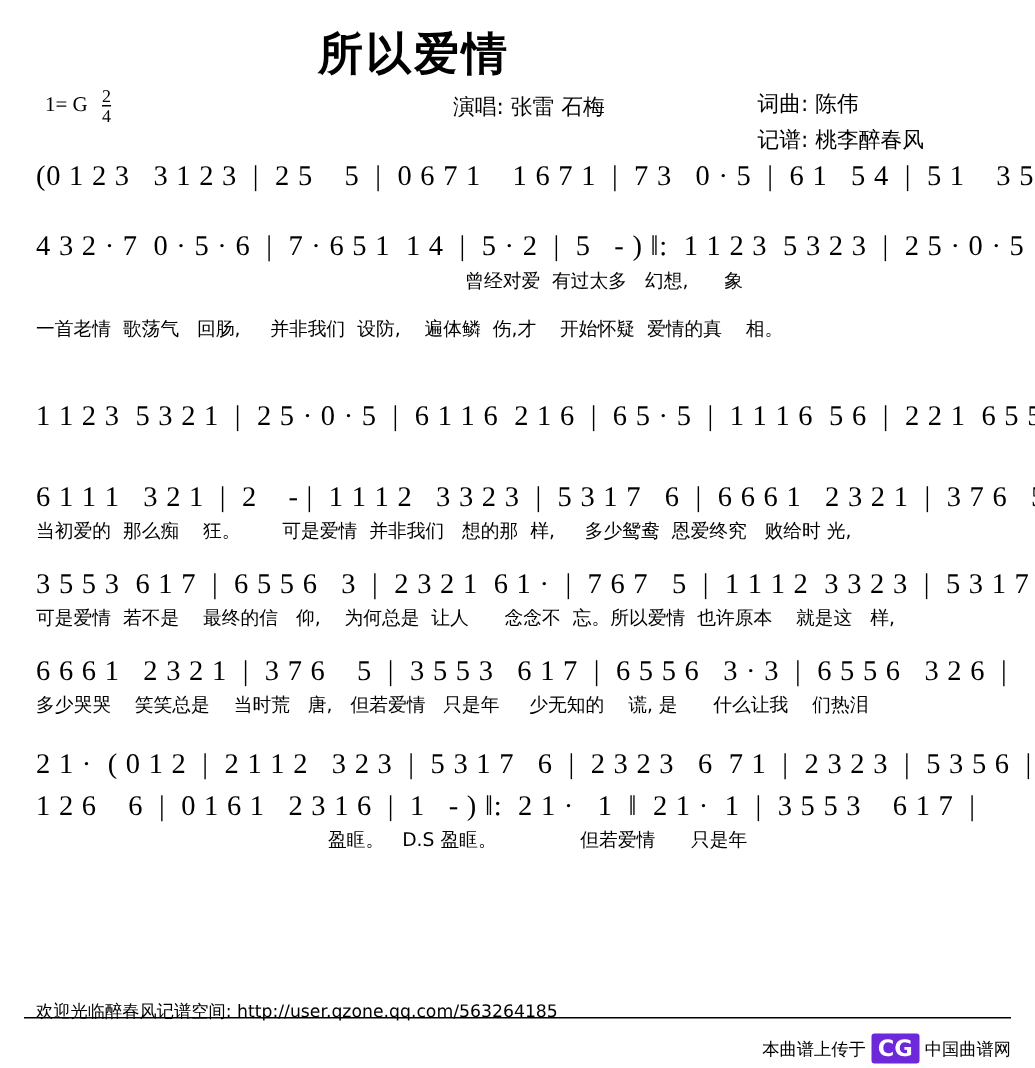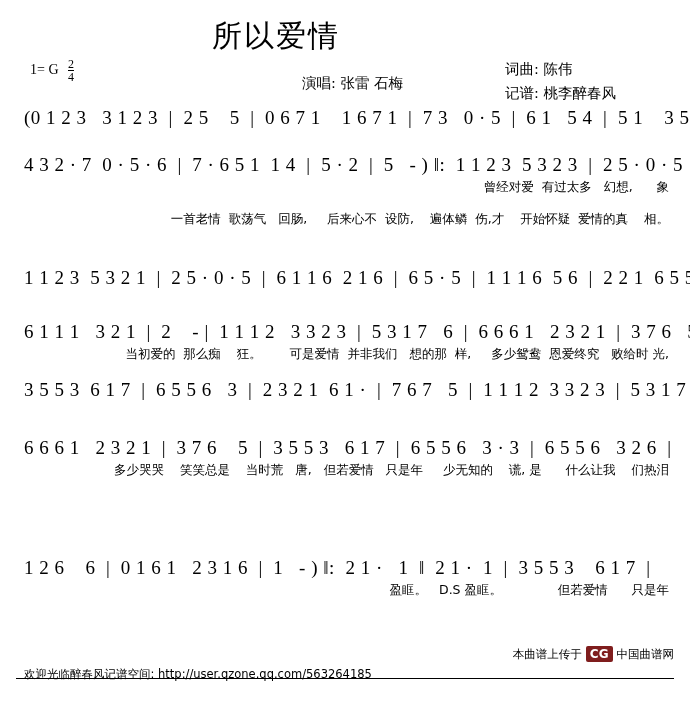--- a/index.html
+++ b/index.html
@@ -7,74 +7,73 @@
     width:690px;height:712px;
     background:#ffffff;
     font-family:"Liberation Serif", serif;
     color:#000;
     position:relative;
     overflow:hidden;
   }
   .title{
     position:absolute;top:16px;left:0;width:552px;
     text-align:center;
-    font-size:30px;font-weight:normal;
+    font-size:30px;font-weight:bold;
     font-family:"DejaVu Sans", sans-serif;
     letter-spacing:2px;
   }
   .key{
     position:absolute;left:30px;top:58px;
     font-size:14px;font-family:"Liberation Serif",serif;
   }
   .key .frac{
     display:inline-block;vertical-align:middle;
     text-align:center;line-height:1.0;margin-left:6px;
     font-size:12px;
   }
   .key .frac .num{display:block;}
   .key .frac .den{display:block;}
   .credit{
     position:absolute;font-size:14.5px;
     font-family:"DejaVu Sans", sans-serif;
   }
-  .singer{left:302px;top:74px;}
+  .singer{left:302px;top:62px;}
   .writer{left:505px;top:60px;}
   .notator{left:505px;top:84px;}
 
   .score-line{
     position:absolute;left:24px;width:645px;
     font-family:"Liberation Serif", serif;
   }
   .notes{
     font-size:19px;
     letter-spacing:0.5px;
     white-space:pre;
     line-height:1.1;
   }
   .lyrics{
     font-size:12.5px;
     font-family:"DejaVu Sans", sans-serif;
     white-space:pre;
     letter-spacing:0px;
     margin-top:3px;
-    text-align:right;
   }
   .footer-left{
     position:absolute;left:24px;top:667px;
     font-size:11.5px;font-family:"DejaVu Sans", sans-serif;
   }
   .footer-right{
-    position:absolute;right:16px;top:646px;
+    position:absolute;right:16px;top:689px;
     font-size:11.5px;font-family:"DejaVu Sans", sans-serif;
     display:flex;align-items:center;gap:4px;margin-left:16px;
   }
   .logo-badge{
     display:inline-block;
-    background:#7f1d1d;color:#fff;
-    font-size:12px;font-weight:bold;
+    background:#6d28d9;color:#fff;
+    font-size:15px;font-weight:bold;
     padding:1px 4px;border-radius:2px;
     font-family:"DejaVu Sans", sans-serif;
   }
   .hr{
     position:absolute;left:16px;top:678px;width:658px;height:1px;
     background:#000;
   }
 </style>
 </head>
 <body>
@@ -96,39 +95,41 @@
 <div id="score-container">
     <div class="score-line" style="top: 108px;">
       <div class="notes">(0 1 2 3   3 1 2 3  |  2 5    5  |  0 6 7 1    1 6 7 1  |  7 3   0 · 5  |  6 1   5 4  |  5 1    3 5  |</div>
       <div class="lyrics"></div>
     </div>
     <div class="score-line" style="top: 155px;">
       <div class="notes">4 3 2 · 7  0 · 5 · 6  |  7 · 6 5 1  1 4  |  5 · 2  |  5   - ) ‖:  1 1 2 3  5 3 2 3  |  2 5 · 0 · 5  |</div>
       <div class="lyrics">                                                                        曾经对爱  有过太多   幻想,      象</div>
     </div>
     <div class="score-line" style="top: 208px;">
-      <div class="lyrics">一首老情  歌荡气   回肠,     后来心不  设防,    遍体鳞  伤,才    开始怀疑  爱情的真    相。</div>
+      <div class="lyrics">一首老情  歌荡气   回肠,     并非我们  设防,    遍体鳞  伤,才    开始怀疑  爱情的真    相。</div>
     </div>
     <div class="score-line" style="top: 268px;">
       <div class="notes">1 1 2 3  5 3 2 1  |  2 5 · 0 · 5  |  6 1 1 6  2 1 6  |  6 5 · 5  |  1 1 1 6  5 6  |  2 2 1  6 5 5  |</div>
     </div>
     <div class="score-line" style="top: 322px;">
       <div class="notes">6 1 1 1   3 2 1  |  2    - |  1 1 1 2   3 3 2 3  |  5 3 1 7   6  |  6 6 6 1   2 3 2 1  |  3 7 6   5  |</div>
       <div class="lyrics">当初爱的  那么痴    狂。       可是爱情  并非我们   想的那  样,     多少鸳鸯  恩爱终究   败给时 光,</div>
     </div>
     <div class="score-line" style="top: 380px;">
       <div class="notes">3 5 5 3  6 1 7  |  6 5 5 6   3  |  2 3 2 1  6 1 ·  |  7 6 7   5  |  1 1 1 2  3 3 2 3  |  5 3 1 7   6  |</div>
+      <div class="lyrics">可是爱情  若不是    最终的信   仰,    为何总是  让人      念念不  忘。所以爱情  也许原本    就是这   样,</div>
     </div>
     <div class="score-line" style="top: 438px;">
       <div class="notes">6 6 6 1   2 3 2 1  |  3 7 6    5  |  3 5 5 3   6 1 7  |  6 5 5 6   3 · 3  |  6 5 5 6   3 2 6  |</div>
       <div class="lyrics">多少哭哭    笑笑总是    当时荒   唐,   但若爱情   只是年     少无知的    谎, 是      什么让我    们热泪</div>
     </div>
     <div class="score-line" style="top: 500px;">
+      <div class="notes">2 1 ·  ( 0 1 2  |  2 1 1 2   3 2 3  |  5 3 1 7   6  |  2 3 2 3   6  7 1  |  2 3 2 3  |  5 3 5 6  |</div>
     </div>
-    <div class="score-line" style="top: 558px;">
+    <div class="score-line" style="top: 528px;">
       <div class="notes">1 2 6    6  |  0 1 6 1   2 3 1 6  |  1   - ) ‖:  2 1 ·   1  ‖  2 1 ·  1  |  3 5 5 3    6 1 7  |</div>
       <div class="lyrics">                                                 盈眶。   D.S 盈眶。              但若爱情      只是年</div>
     </div>
     <div class="score-line" style="top: 620px;">
     </div>
   </div>
 
 <div class="hr"></div>
 
 <div class="footer-left">欢迎光临醉春风记谱空间: http://user.qzone.qq.com/563264185</div>

